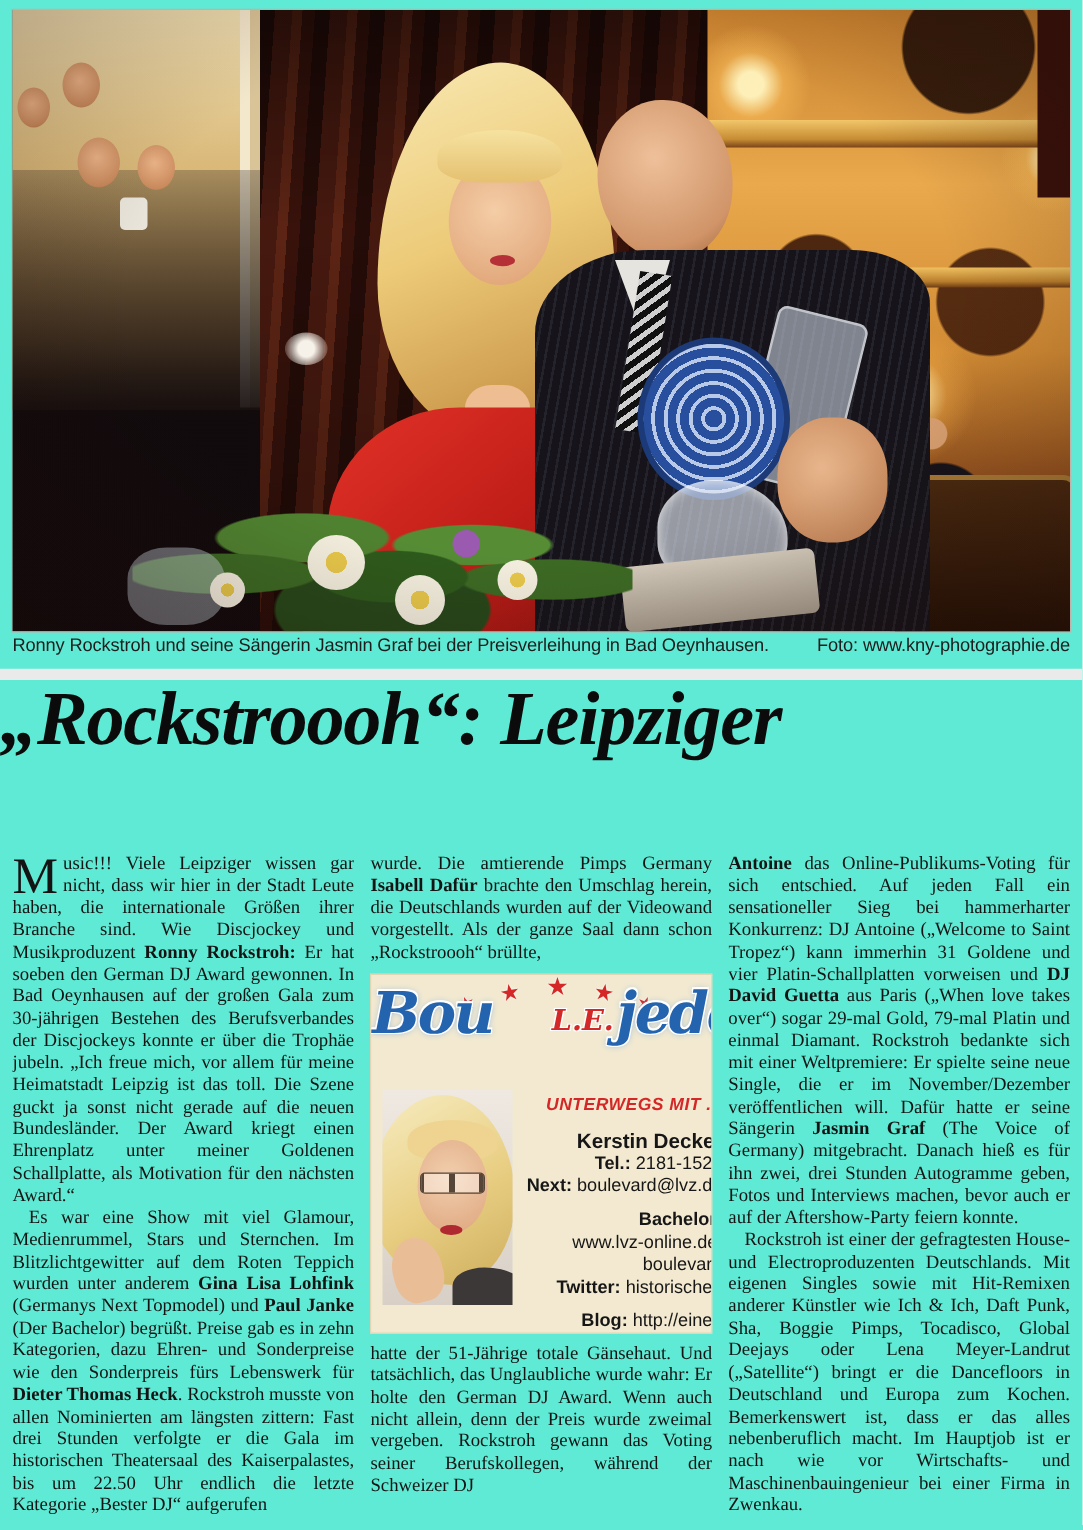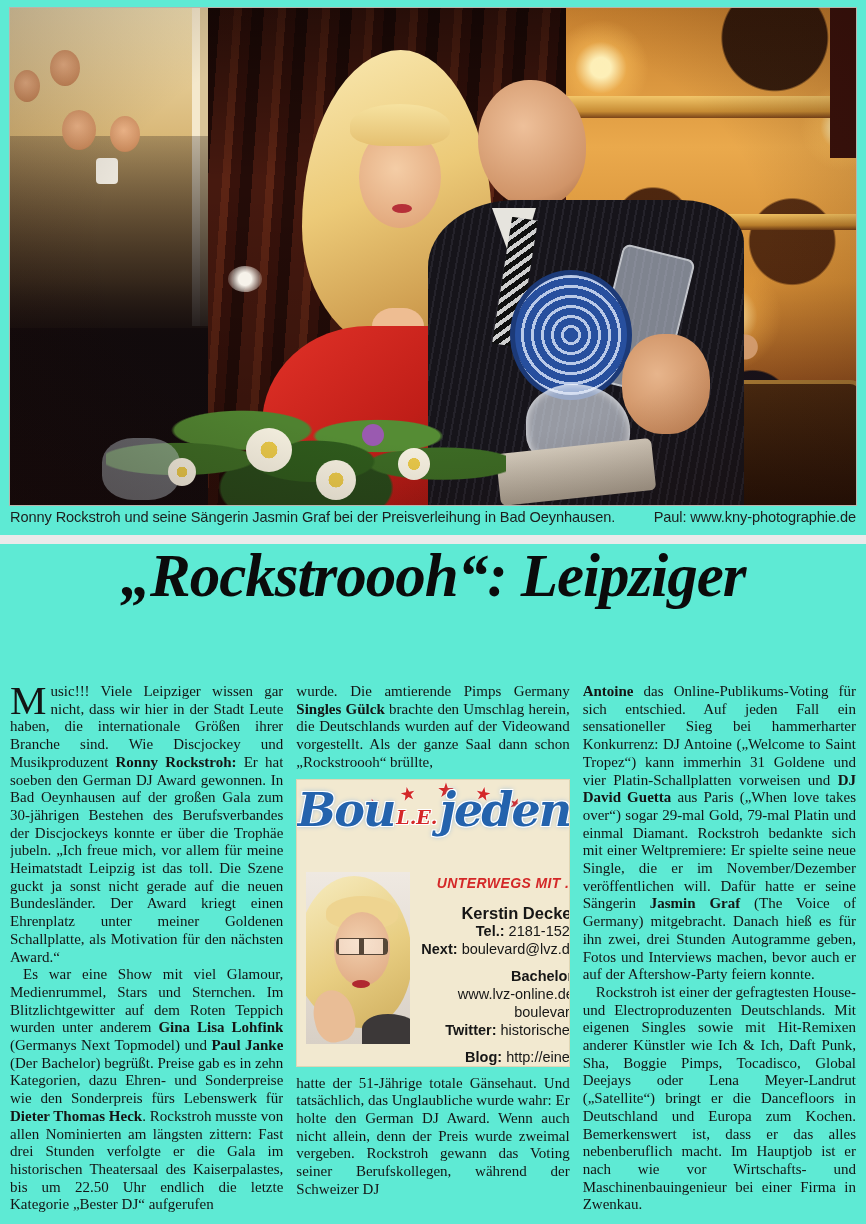--- a/index.html
+++ b/index.html
@@ -110,21 +110,21 @@
   .ph-vignette{left:0;top:0;width:846px;height:497px;
     background:radial-gradient(ellipse at 50% 45%,transparent 55%,rgba(30,8,4,.3) 100%);}
 
   
   .caption-row{position:absolute;left:10px;top:508px;width:846px;display:flex;
     justify-content:space-between;font-size:14.6px;line-height:19px;color:#1d1d1d;
     letter-spacing:-0.1px;}
   .scan-band{position:absolute;left:0;top:535px;width:866px;height:9px;background:#eaeaea;}
 
   
-  .headline{position:absolute;left:0;top:543px;width:866px;text-align:center;
+  .headline{position:absolute;left:0;top:543px;width:866px;text-align:left;
     font-family:"Liberation Serif",serif;font-weight:bold;font-style:italic;
     font-size:61px;line-height:65px;letter-spacing:-1px;color:#0b0b0b;}
 
   
   .columns{position:absolute;left:10px;top:683px;width:846px;height:541px;display:flex;
     gap:13px;overflow:hidden;}
   .col{flex:1 1 0;overflow:hidden;font-family:"Liberation Serif",serif;
     font-size:15px;line-height:17.7px;text-align:justify;color:#141414;
     hyphens:auto;-webkit-hyphens:auto;}
   .col p{margin:0;}
@@ -141,22 +141,22 @@
   .stars span{position:absolute;color:#d42828;text-shadow:0 0 2px #fff;}
   .s1{left:0;top:13px;font-size:15px;transform:rotate(-22deg);}
   .s2{left:33px;top:4px;font-size:18px;transform:rotate(-10deg);}
   .s3{left:70px;top:0;font-size:20px;}
   .s4{left:108px;top:4px;font-size:18px;transform:rotate(10deg);}
   .s5{left:142px;top:13px;font-size:15px;transform:rotate(22deg);}
   .logotext{position:absolute;left:0;top:22px;width:100%;text-align:center;
     font-family:"DejaVu Serif",serif;font-style:italic;font-weight:bold;white-space:nowrap;}
   .logo-blue{font-size:46px;color:#2463ad;letter-spacing:-2px;
     text-shadow:-1px -1px 0 #fff,1px -1px 0 #fff,-1px 1px 0 #fff,1px 1px 0 #fff,0 0 5px rgba(130,175,225,.9);}
-  .logo-red{font-size:19px;color:#d42828;letter-spacing:0;position:relative;top:-2px;padding:0 2px;
-    text-shadow:-1px -1px 0 #fff,1px -1px 0 #fff,-1px 1px 0 #fff,1px 1px 0 #fff;}
+  .logo-red{font-size:23px;color:#d42828;letter-spacing:0;position:relative;top:-2px;padding:0 2px;
+    text-shadow:-1px -1px 0 #fff,1px -1px 0 #fff,-1px 1px 0 #fff,1px 1px 0 #fff;margin-left:45px;}
   .boxrow{display:flex;gap:11px;padding:6px 9px 0 9px;}
   .portrait{position:relative;flex:0 0 104px;height:172px;overflow:hidden;
     background:linear-gradient(180deg,#efe9e2,#d8d0c6);}
   .portrait *{position:absolute;}
   .pt-hair{left:-10px;top:4px;width:116px;height:152px;border-radius:50% 50% 42% 58%/55% 55% 45% 45%;
     background:linear-gradient(150deg,#f7edc2 0%,#e8ce82 55%,#cfae5e 100%);}
   .pt-face{left:28px;top:40px;width:56px;height:74px;border-radius:50%;
     background:radial-gradient(circle at 45% 40%,#f2cfae,#e0ab84 85%);}
   .pt-bangs{left:20px;top:24px;width:72px;height:32px;border-radius:50% 50% 35% 35%;
     background:#eed490;}
@@ -217,37 +217,37 @@
     <div class="ph-daisy d1"></div>
     <div class="ph-daisy d2"></div>
     <div class="ph-daisy d3"></div>
     <div class="ph-daisy d4"></div>
     <div class="ph-accent-purple"></div>
     <div class="ph-vignette"></div>
   </div>
 
   <div class="caption-row">
     <span>Ronny Rockstroh und seine Sängerin Jasmin Graf bei der Preisverleihung in Bad Oeynhausen.</span>
-    <span>Paul: www.kny-photographie.de</span>
+    <span>Foto: www.kny-photographie.de</span>
   </div>
   <div class="scan-band"></div>
 
   <div class="headline">
     <div>„Rockstroooh“: Leipziger</div>
   </div>
 
   <div class="columns">
 
     <div class="col">
       <p><span class="dropcap">M</span><span><span>usic!!! Viele Leipziger wissen gar nicht, dass wir hier in der Stadt Leute haben, die internationale Größen ihrer Branche sind. Wie Discjockey und Musikproduzent </span><span class="b">Ronny Rockstroh:</span><span> Er hat soeben den German DJ Award gewonnen. In Bad Oeynhausen auf der großen Gala zum 30-jährigen Bestehen des Berufsverbandes der Discjockeys konnte er über die Trophäe jubeln. „Ich freue mich, vor allem für meine Heimatstadt Leipzig ist das toll. Die Szene guckt ja sonst nicht gerade auf die neuen Bundesländer. Der Award kriegt einen Ehrenplatz unter meiner Goldenen Schallplatte, als Motivation für den nächsten Award.“</span></span></p>
       <p class="indent"><span><span>Es war eine Show mit viel Glamour, Medienrummel, Stars und Sternchen. Im Blitzlichtgewitter auf dem Roten Teppich wurden unter anderem </span><span class="b">Gina Lisa Lohfink</span><span> (Germanys Next Topmodel) und </span><span class="b">Paul Janke</span><span> (Der Bachelor) begrüßt. Preise gab es in zehn Kategorien, dazu Ehren- und Sonderpreise wie den Sonderpreis fürs Lebenswerk für </span><span class="b">Dieter Thomas Heck</span><span>. Rockstroh musste von allen Nominierten am längsten zittern: Fast drei Stunden verfolgte er die Gala im historischen Theatersaal des Kaiserpalastes, bis um 22.50 Uhr endlich die letzte Kategorie „Bester DJ“ aufgerufen</span></span></p>
     </div>
 
     <div class="col">
-      <p><span><span>wurde. Die amtierende Pimps Germany </span><span class="b">Singles Gülck</span><span> brachte den Umschlag herein, die Deutschlands wurden auf der Videowand vorgestellt. Als der ganze Saal dann schon „Rockstroooh“ brüllte,</span></span></p>
+      <p><span><span>wurde. Die amtierende Pimps Germany </span><span class="b">Isabell Dafür</span><span> brachte den Umschlag herein, die Deutschlands wurden auf der Videowand vorgestellt. Als der ganze Saal dann schon „Rockstroooh“ brüllte,</span></span></p>
 
       <div class="infobox">
         <div class="logo">
           <div class="stars">
             <span class="s1">★</span>
             <span class="s2">★</span>
             <span class="s3">★</span>
             <span class="s4">★</span>
             <span class="s5">★</span>
           </div>

